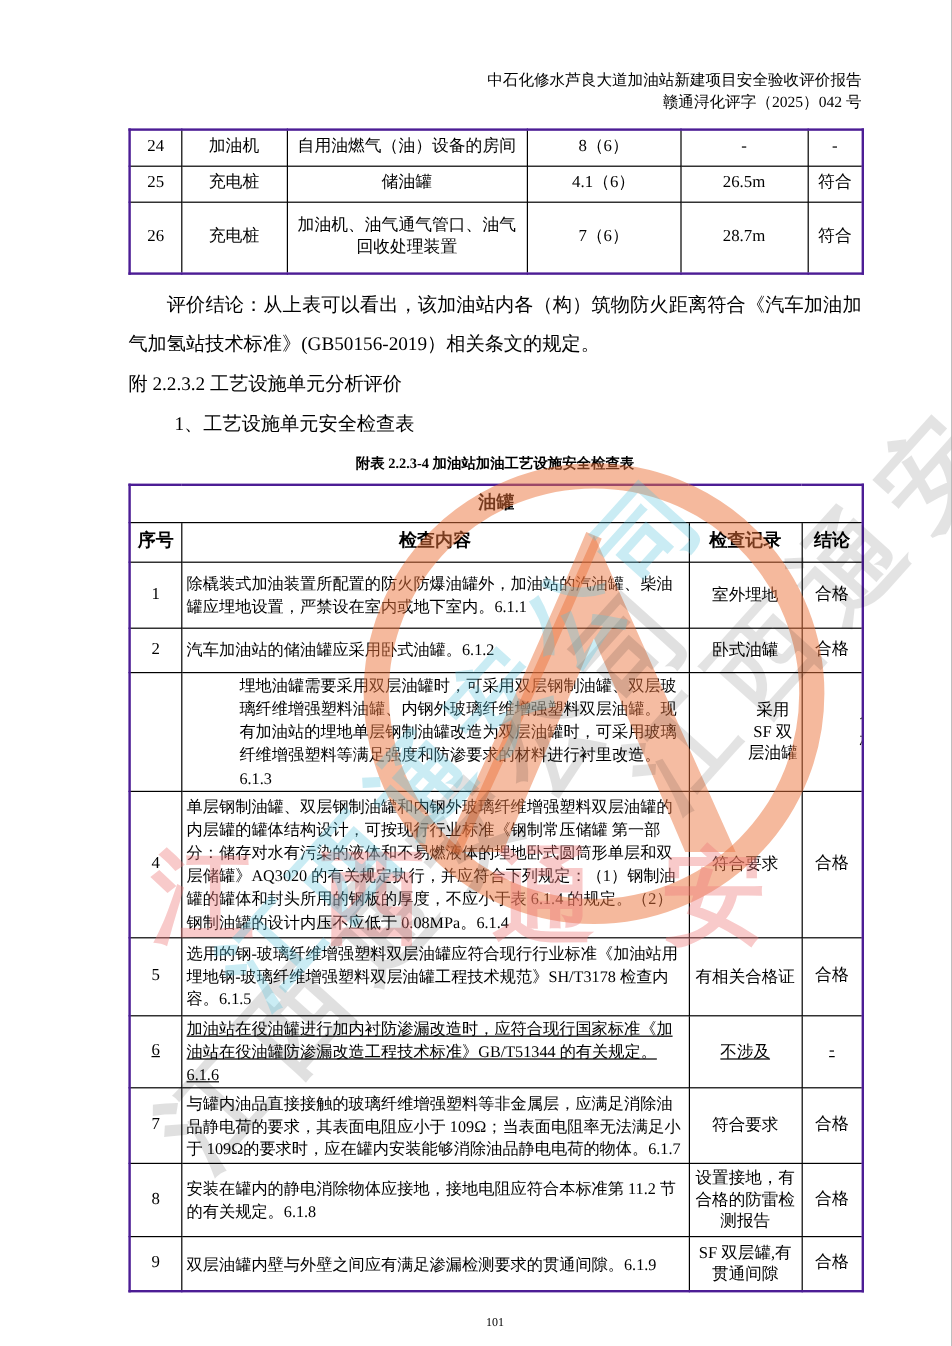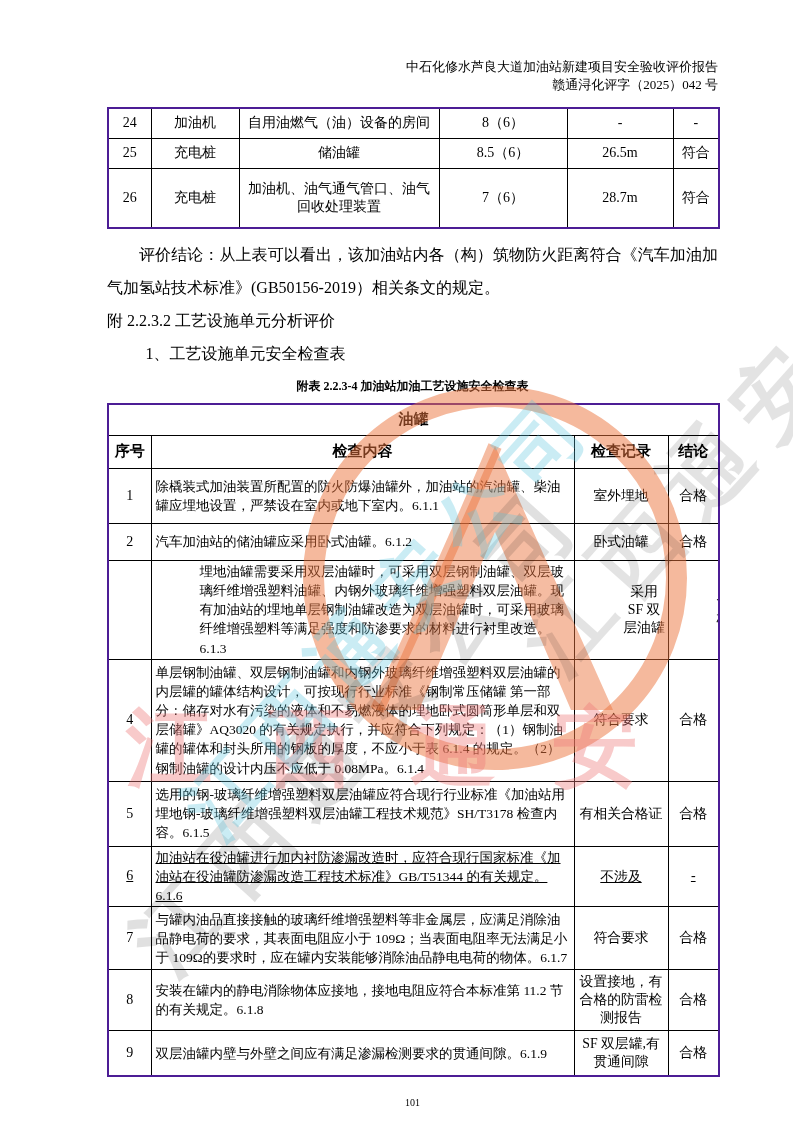--- a/index.html
+++ b/index.html
@@ -118,21 +118,21 @@
           <td>加油机</td>
           <td>自用油燃气（油）设备的房间</td>
           <td>8（6）</td>
           <td>-</td>
           <td>-</td>
         </tr>
         <tr>
           <td>25</td>
           <td>充电桩</td>
           <td>储油罐</td>
-          <td>8.5（6）</td>
+          <td>4.1（6）</td>
           <td>26.5m</td>
           <td>符合</td>
         </tr>
         <tr class="tall">
           <td>26</td>
           <td>充电桩</td>
           <td>加油机、油气通气管口、油气回收处理装置</td>
           <td>7（6）</td>
           <td>28.7m</td>
           <td>符合</td>

